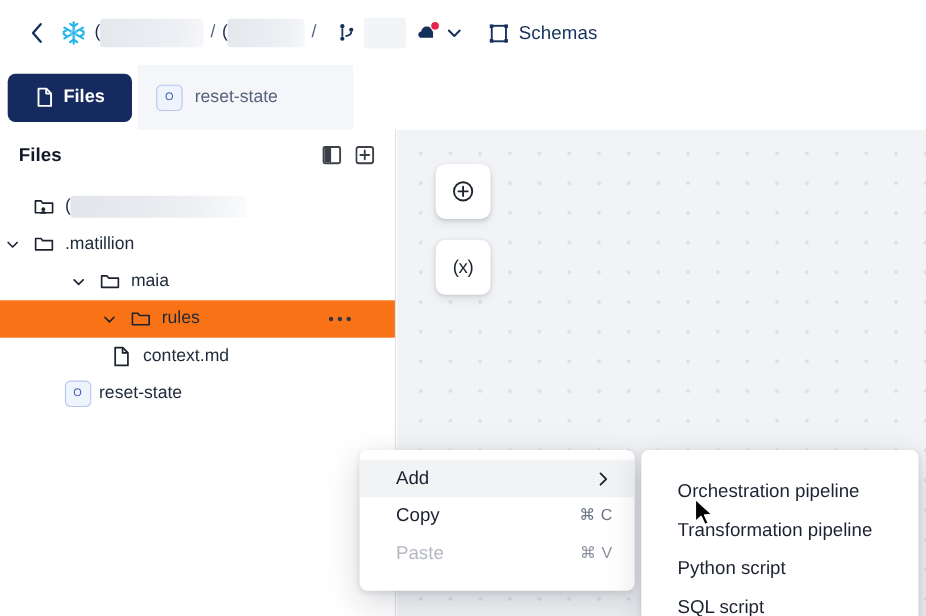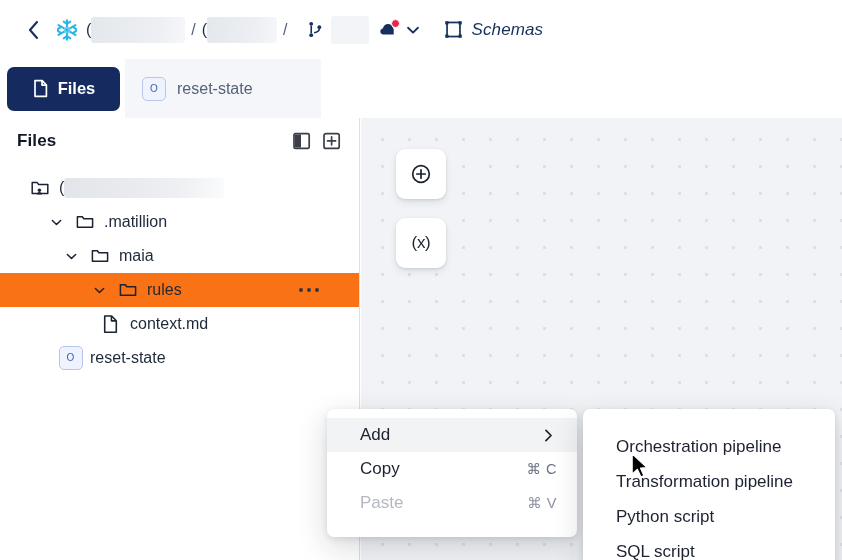--- a/index.html
+++ b/index.html
@@ -20,21 +20,21 @@
      background:linear-gradient(100deg,#e4e7ec 0%,#e9ecf1 45%,#eef0f4 75%,#f6f7f9 100%);}
   .crumb-a{width:94px;margin-left:0px;}
   .crumb-b{width:70px;}
   .crumb-slash{color:#536184;font-size:16px;margin:0 6px;}
   .crumb-pretext{font-size:16px;color:#1b2a4a;}
   .branch-wrap{display:flex;align-items:center;margin-left:12px;gap:6px;}
   .branch-redacted{width:38px;height:28px;border-radius:3px;background:#f2f4f7;}
   .notif{position:relative;display:flex;align-items:center;margin-left:10px;cursor:pointer;}
   .notif-dot{position:absolute;right:-1px;top:-1px;width:7px;height:7px;border-radius:50%;background:#e8254a;border:1.5px solid #fff;box-sizing:content-box;}
   .chev-dn{margin-left:5px;display:flex;align-items:center;cursor:pointer;}
-  .schemas{display:flex;align-items:flex-start;gap:9px;margin-left:22px;cursor:pointer;font-style:italic;}
+  .schemas{display:flex;align-items:flex-end;gap:9px;margin-left:22px;cursor:pointer;}
   .schemas-label{font-size:17px;color:#16305c;letter-spacing:.1px;}
 
   
   .tabstrip{position:absolute;left:0;top:59px;width:842px;height:59px;background:#fff;display:flex;align-items:center;}
   .tab-files{margin-left:7px;height:44px;min-width:85px;background:#152a5f;border-radius:7px;
      display:flex;align-items:center;justify-content:center;gap:9px;padding:0 14px;cursor:pointer;}
   .tab-files .lbl{color:#fff;font-size:16.5px;font-weight:bold;}
   .tab-reset{margin-left:5px;height:59px;width:196px;background:#f4f6f9;display:flex;align-items:center;gap:11px;padding-left:17px;box-sizing:border-box;cursor:pointer;}
   .tab-reset .lbl{color:#56617a;font-size:16px;}
   .pipe-icon{width:22px;height:22px;border:1.5px solid #b6c6ef;border-radius:5px;background:#eef3fd;
@@ -214,21 +214,21 @@
             <svg width="20" height="20" viewBox="0 0 20 20" fill="none">
               <path d="M2.2 4.6h5l1.5 2h9.1v8.8H2.2z" stroke="#1d2231" stroke-width="1.5" fill="none" stroke-linejoin="round"></path>
               <circle cx="9.4" cy="12.2" r="1.7" fill="#1d2231"></circle>
               <path d="M6.8 16.4c0-1.5 1.2-2.5 2.6-2.5s2.6 1 2.6 2.5" fill="#1d2231"></path>
             </svg>
           </span>
           <span class="tlabel">(</span>
           <span class="root-redacted"></span>
         </div>
 
-        <div class="trow" style="padding-left:33px;margin-left:12px;">
+        <div class="trow" style="">
           <span class="twig">
             <svg width="15" height="15" viewBox="0 0 16 16" fill="none">
               <path d="M3.6 5.8L8 10.2l4.4-4.4" stroke="#1d2231" stroke-width="1.6" stroke-linecap="round" stroke-linejoin="round"></path>
             </svg>
           </span>
           <span class="ticon" style="margin-left:7px;">
             <svg width="20" height="20" viewBox="0 0 20 20" fill="none">
               <path d="M2.4 4.8h4.9l1.5 2h8.8v8.4H2.4z" stroke="#1d2231" stroke-width="1.5" fill="none" stroke-linejoin="round"></path>
             </svg>
           </span>

